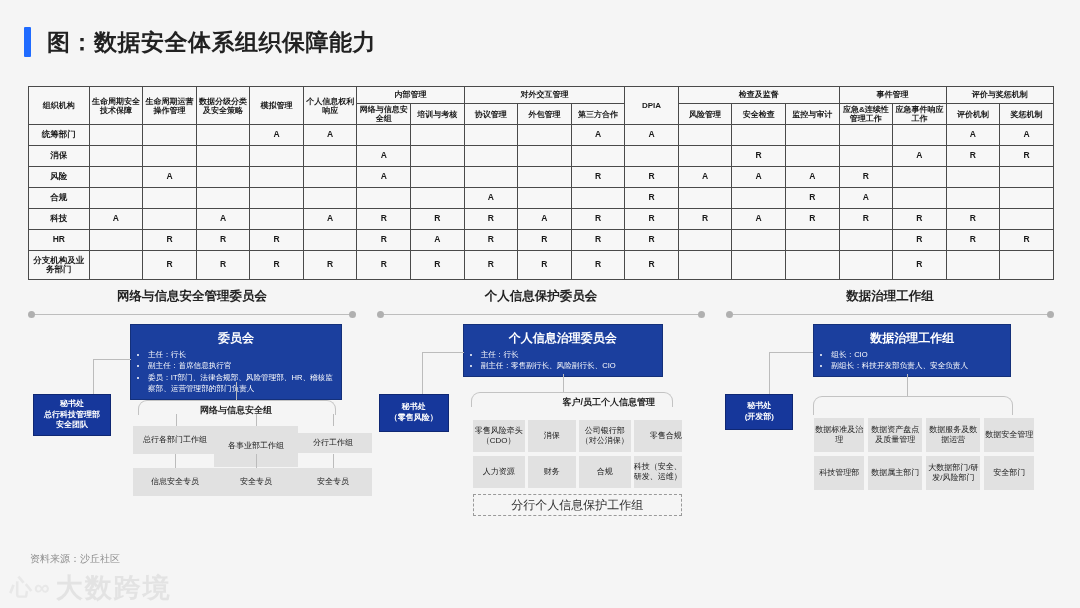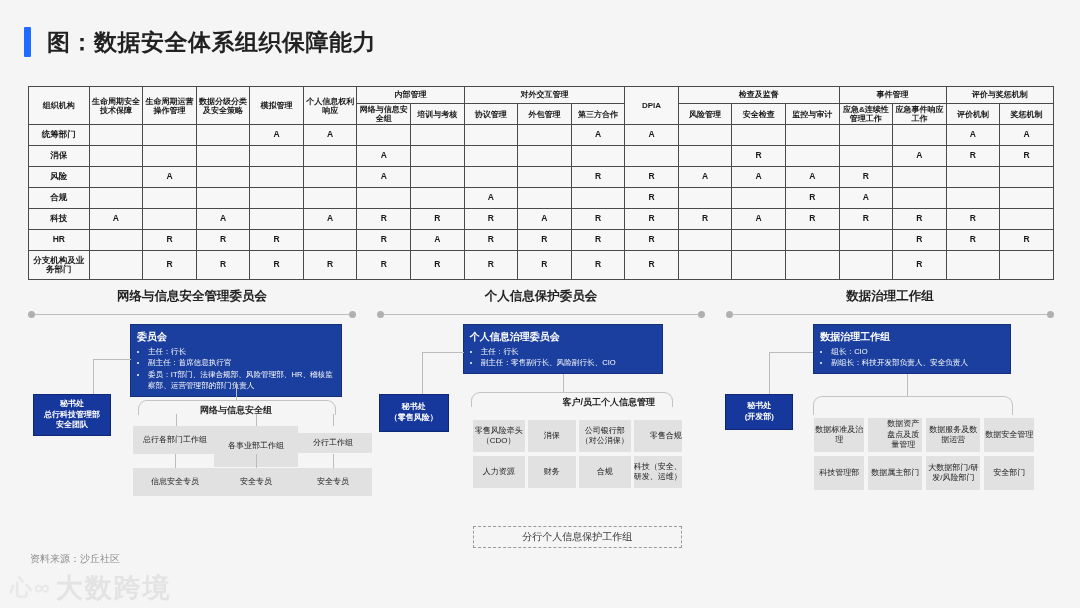--- a/index.html
+++ b/index.html
@@ -74,44 +74,43 @@
     position:absolute;left:28px;top:322px;width:1026px;height:220px;
     display:flex;gap:14px;
   }
   .chart{flex:1;position:relative;}
 
   .navybox{
     background:#1b3f9e;color:#fff;border:1px solid #14307a;
     font-size:7.6px;line-height:1.5;
     box-sizing:border-box;
   }
-  .navybox .bx-title{font-weight:bold;font-size:10px;margin-bottom:2px;}
+  .navybox .bx-title{font-weight:bold;text-align:center;font-size:12px;margin-bottom:2px;}
   .navybox ul{margin:0;padding-left:11px;}
   .navybox li{margin:0;padding:0;}
 
   .sec-box{
     background:#16379b;color:#fff;border:1px solid #0f2773;
     font-size:8px;font-weight:bold;line-height:1.35;
     display:flex;align-items:center;justify-content:center;text-align:center;
     box-sizing:border-box;
   }
   .graybox{
     background:#e1e1e1;color:#1a1a1a;border:none;
     font-size:8px;line-height:1.3;
     display:flex;align-items:center;justify-content:center;text-align:center;
     box-sizing:border-box;
   }
   .grouplabel{
     font-size:9px;font-weight:bold;color:#222;text-align:center;
   }
   .dashbox{
     border:1px dashed #9a9a9a;background:transparent;color:#333;
-    font-size:10px;display:flex;align-items:center;justify-content:center;
+    font-size:12px;display:flex;align-items:center;justify-content:center;
     box-sizing:border-box;
-    margin-top:32px;
   }
   .conn{position:absolute;background:#bcbcbc;}
   .brace{position:absolute;border:1px solid #c3c3c3;border-bottom:none;border-radius:9px 9px 0 0;}
 
   
   .source{
     position:absolute;left:30px;bottom:42px;
     font-size:10px;color:#8d8d8d;
   }
   .watermark{
@@ -449,21 +448,21 @@
     <div class="conn" style="left:48px;top:30px;width:44px;height:1px;"></div>
     <div class="conn" style="left:48px;top:30px;width:1px;height:52px;"></div>
     <div class="sec-box" style="position:absolute;left:4px;top:72px;width:68px;height:36px;flex-direction:column;">
       <span>秘书处</span>
       <span>(开发部)</span>
     </div>
     <div class="conn" style="left:186px;top:52px;width:1px;height:22px;"></div>
     <div class="brace" style="left:92px;top:74px;width:198px;height:18px;"></div>
 
     <div class="graybox" style="position:absolute;left:93px;top:96px;width:50px;height:34px;">数据标准及治理</div>
-    <div class="graybox" style="position:absolute;left:147px;top:96px;width:54px;height:34px;padding-left:16px;">数据资产盘点及质量管理</div>
+    <div class="graybox" style="position:absolute;left:147px;top:96px;width:54px;height:34px;">数据资产盘点及质量管理</div>
     <div class="graybox" style="position:absolute;left:205px;top:96px;width:54px;height:34px;">数据服务及数据运营</div>
     <div class="graybox" style="position:absolute;left:263px;top:96px;width:50px;height:34px;">数据安全管理</div>
 
     <div class="graybox" style="position:absolute;left:93px;top:134px;width:50px;height:34px;">科技管理部</div>
     <div class="graybox" style="position:absolute;left:147px;top:134px;width:54px;height:34px;">数据属主部门</div>
     <div class="graybox" style="position:absolute;left:205px;top:134px;width:54px;height:34px;">大数据部门/研发/风险部门</div>
     <div class="graybox" style="position:absolute;left:263px;top:134px;width:50px;height:34px;">安全部门</div>
   </div>
 </div>
 

